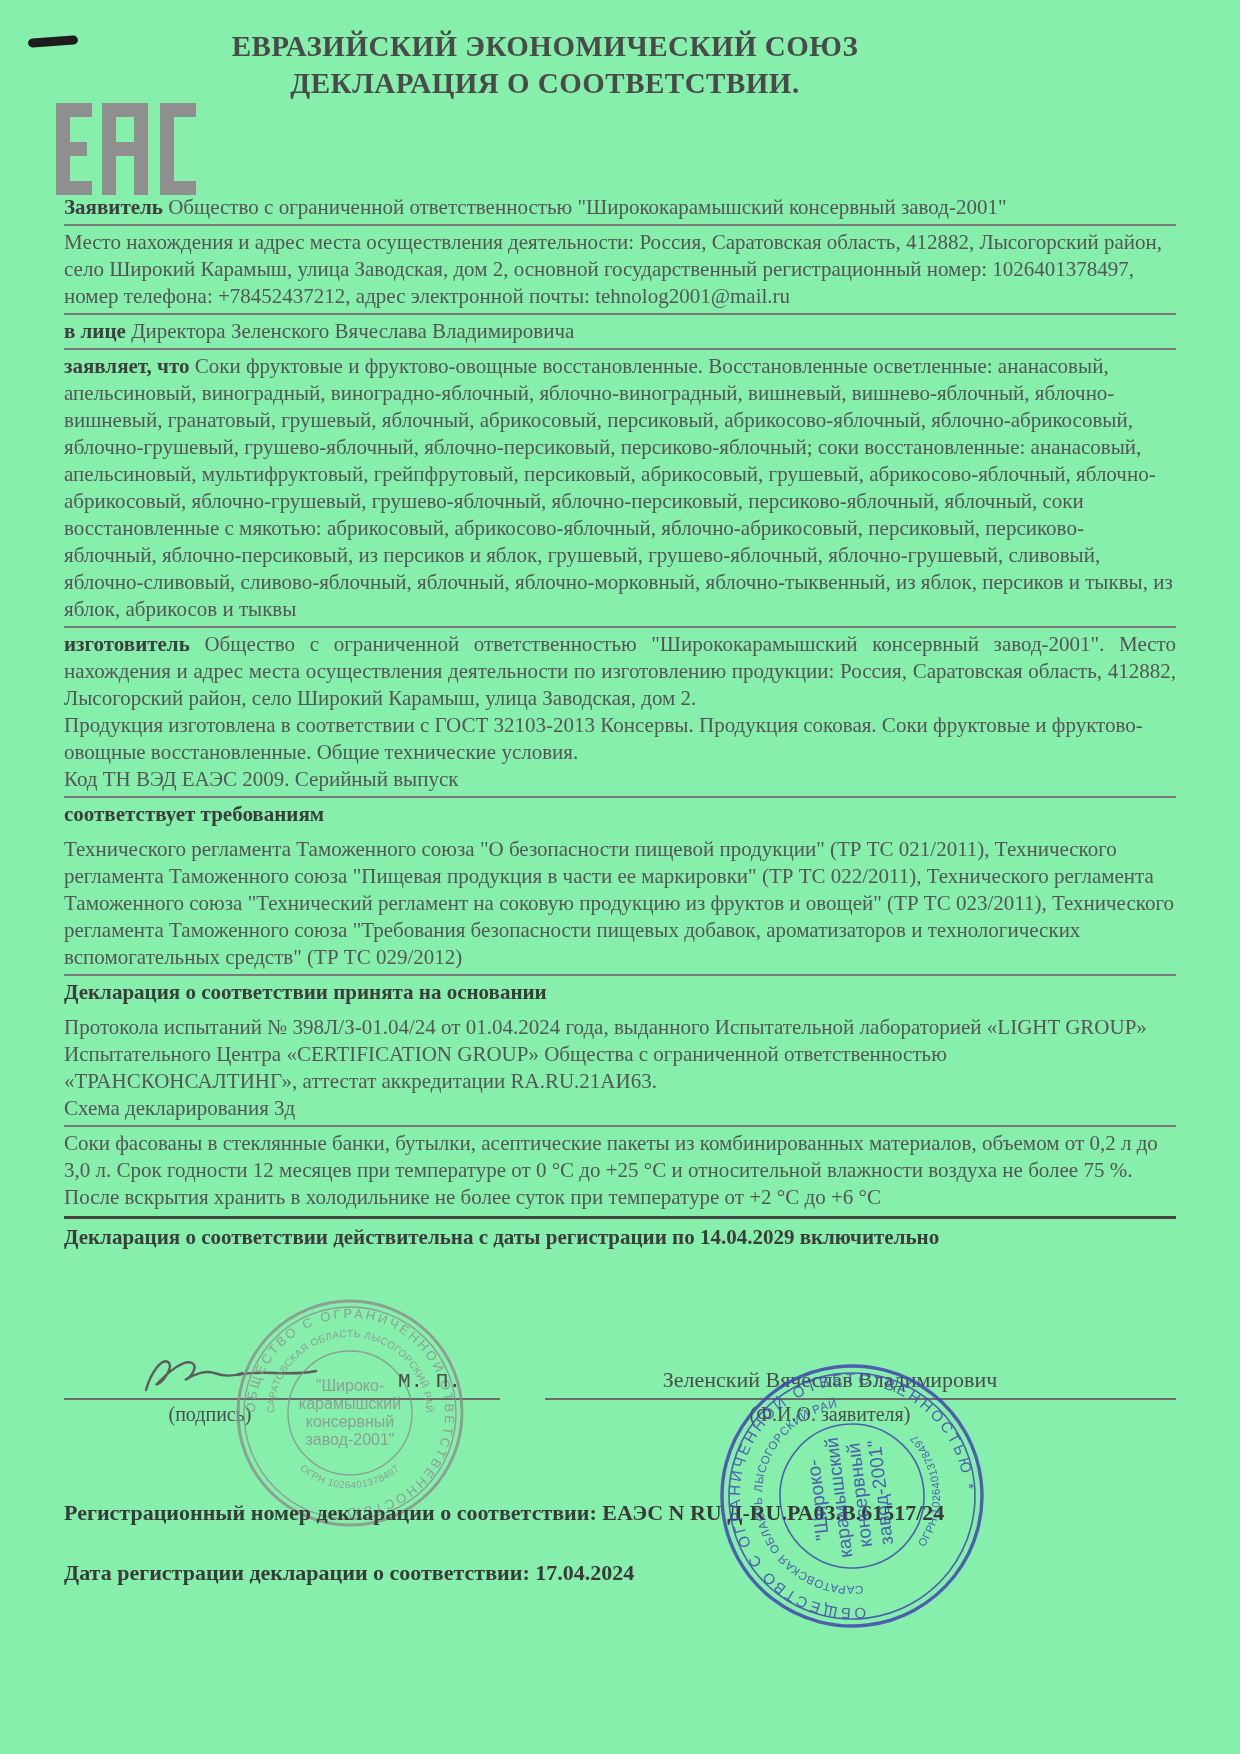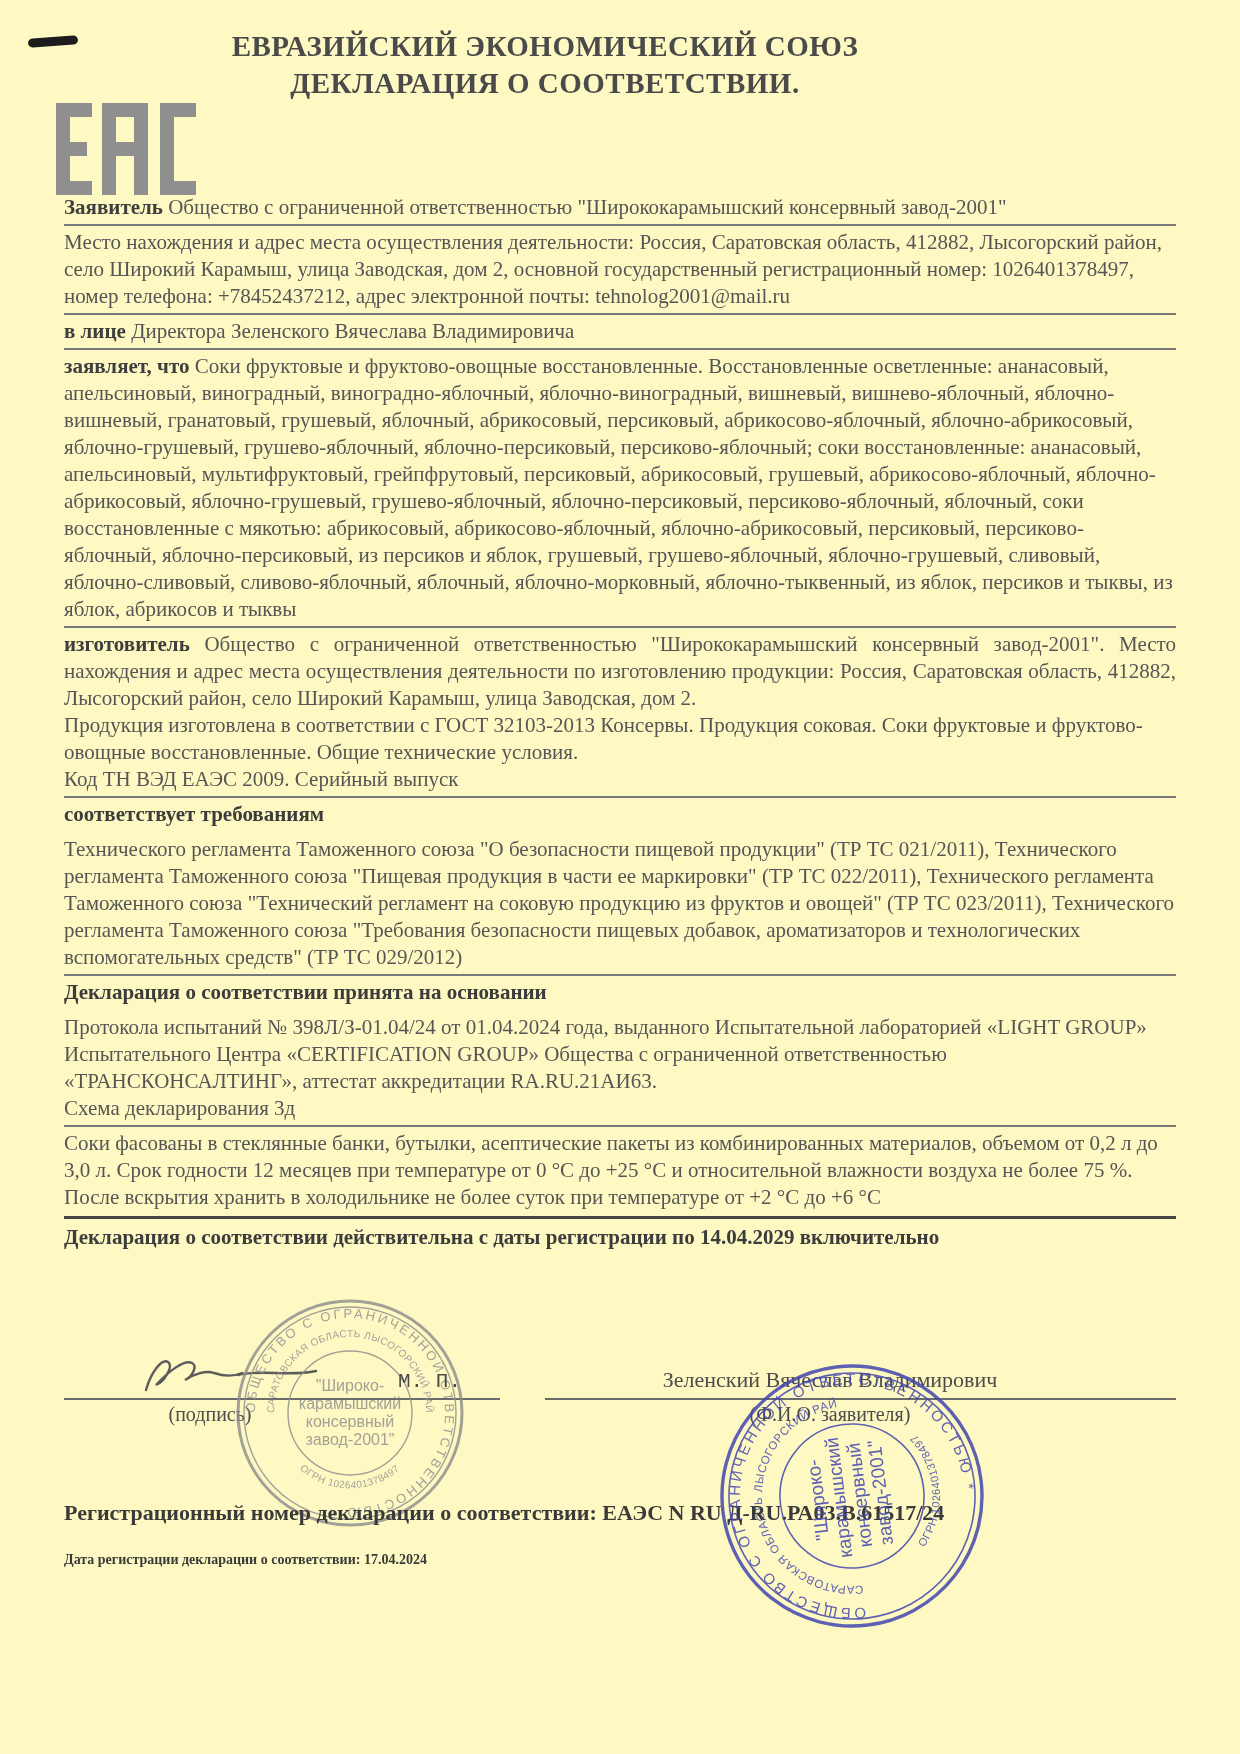--- a/index.html
+++ b/index.html
@@ -1,18 +1,18 @@
 <!DOCTYPE html>
 <html><head>
 <meta charset="utf-8">
 <style>
   html,body { margin:0; padding:0; background:#e8e8e8; }
   .page {
     position:relative; width:1240px; height:1754px; margin:0 auto;
-    background:#fef9c3; overflow:hidden;
+    background:#86efac; overflow:hidden;
     font-family:"Liberation Serif", serif; color:#555; 
   }
   .corner-mark {
     position:absolute; left:28px; top:37px; width:50px; height:9px;
     background:#1c1c1c; border-radius:5px; transform:rotate(-4deg);
   }
   .title {
     position:absolute; left:0; top:28px; width:1090px; text-align:center;
     font-weight:bold; font-size:29px; line-height:37px; color:#4a4a4a; letter-spacing:0.5px;
   }
@@ -32,21 +32,21 @@
 
   
   .sig-svg { position:absolute; left:138px; top:1350px; }
   .mp-label { position:absolute; left:398px; top:1370px; font-size:21px; color:#4c4c4c; z-index:5;font-family:Liberation Mono, monospace; }
   .sign-line { position:absolute; left:64px; top:1398px; width:436px; border-top:2px solid #6b6b6b; }
   .sign-caption { position:absolute; left:120px; top:1403px; width:180px; text-align:center; font-size:20px; color:#4c4c4c; }
   .fio-name { position:absolute; left:520px; top:1367px; width:620px; text-align:center; font-size:22px; color:#4c4c4c; }
   .fio-line { position:absolute; left:545px; top:1398px; width:631px; border-top:2px solid #6b6b6b; }
   .fio-caption { position:absolute; left:520px; top:1403px; width:620px; text-align:center; font-size:20px; color:#4c4c4c; }
   .reg-line { position:absolute; left:64px; top:1478px; width:1120px; font-size:22px; font-weight:bold; color:#3a3a3a; z-index:4; }
-  .date-line { position:absolute; left:64px; top:1538px; width:1120px; font-size:14px; font-weight:bold; color:#3a3a3a; z-index:4; }
+  .date-line { position:absolute; left:64px; top:1538px; width:1120px; font-size:22px; font-weight:bold; color:#3a3a3a; z-index:4; }
 
   .stamp { position:absolute; font-family:"Liberation Sans", sans-serif; }
   .gray-stamp { left:230px; top:1293px; opacity:0.82; z-index:3; }
   .blue-stamp { left:712px; top:1356px; opacity:0.85; transform:rotate(-97deg); z-index:6; }
   .gray-stamp circle { fill:none; stroke:#8e8e8e; }
   .gray-stamp text, .gray-stamp textPath { fill:#8e8e8e; }
   .blue-stamp circle { fill:none; stroke:#4347b0; }
   .blue-stamp text, .blue-stamp textPath { fill:#4347b0; }
   .stamp-center { text-anchor:middle; }
   .sig-path { fill:none; stroke:#5c5c5c; stroke-width:2.4; stroke-linecap:round; }

